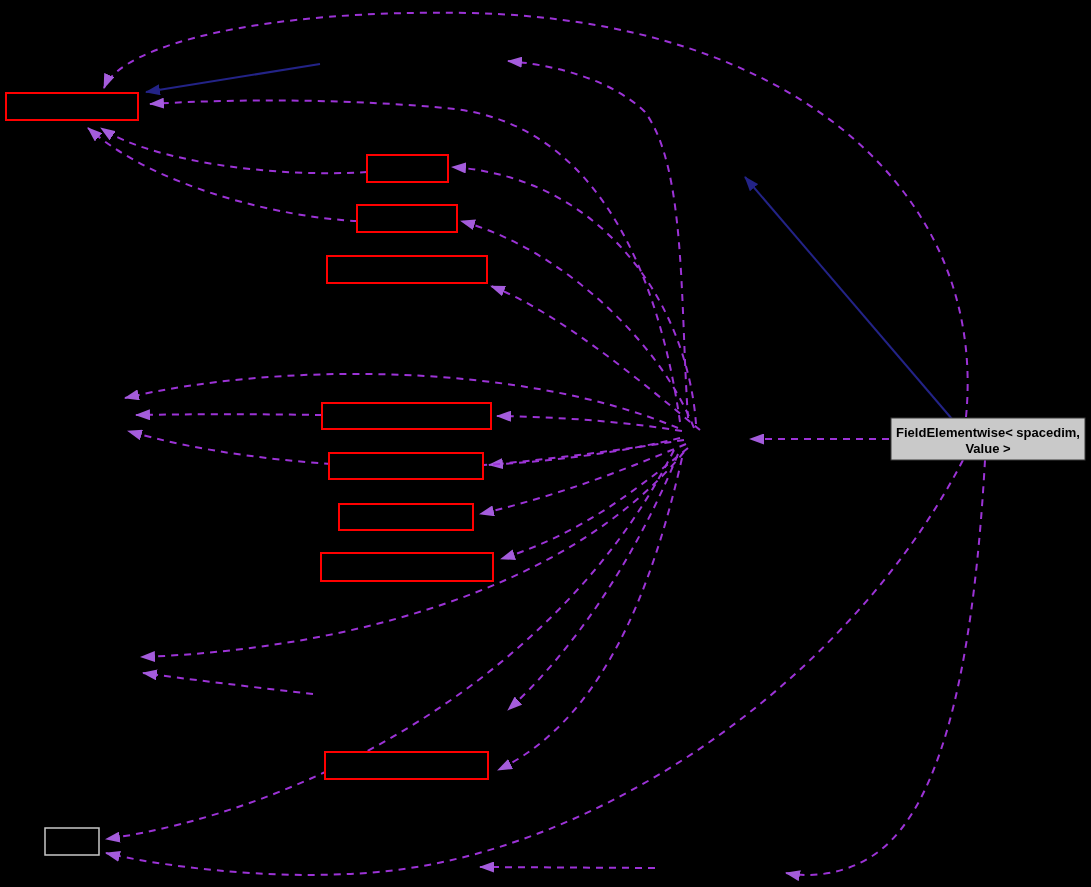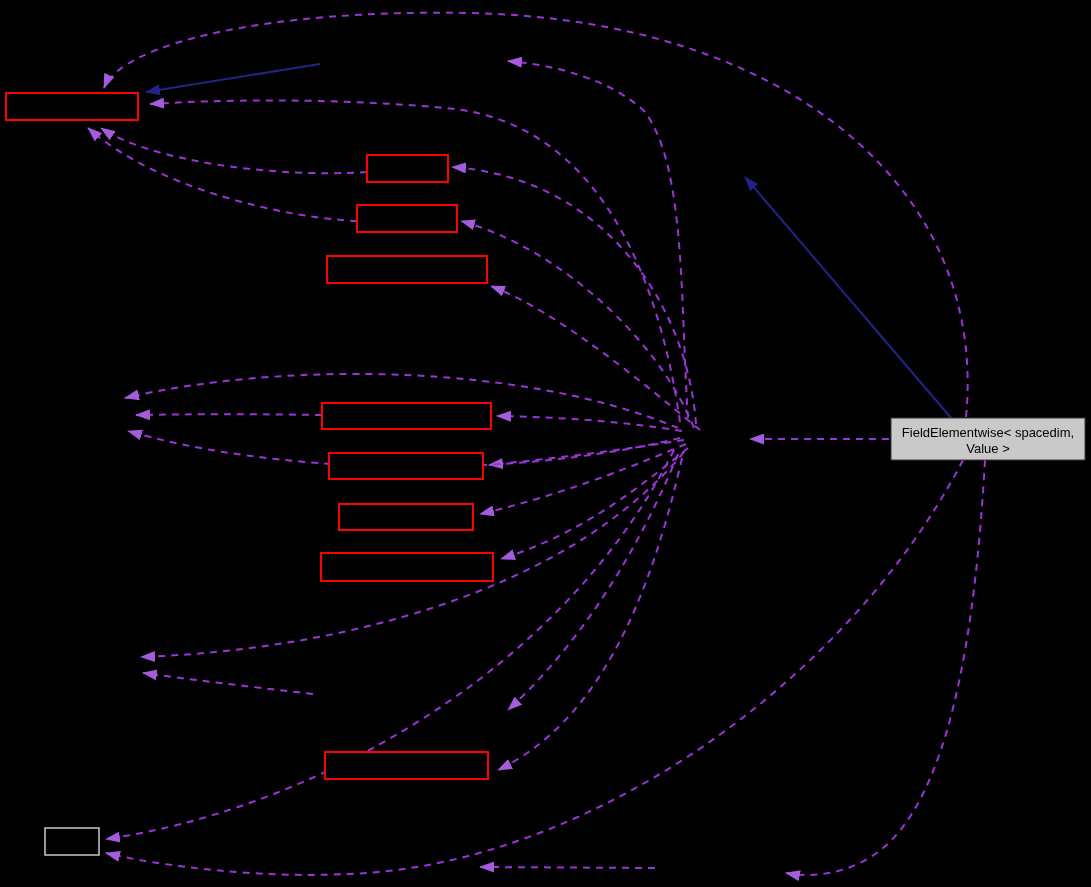--- a/index.html
+++ b/index.html
@@ -1,16 +1,16 @@
 <!DOCTYPE html>
 <html><head>
 <meta charset="utf-8">
 <style>
   html,body{margin:0;padding:0;background:#000;}
-  .stage{position:relative;width:1091px;height:887px;background:#000;overflow:hidden;}
+  .stage{position:relative;width:1091px;height:887px;background:#000;overflow:hidden;font-weight:bold;}
   svg{display:block;}
   .node-label{font-family:"Liberation Sans","DejaVu Sans",sans-serif;font-size:13px;}
 </style>
 </head>
 <body>
 
 <div class="stage">
 <svg width="1091" height="887" viewBox="0 0 1091 887">
   <defs>
     <marker id="arrow-usage" markerUnits="userSpaceOnUse" markerWidth="15" markerHeight="11" viewBox="0 0 15 11" refX="14" refY="5.5" orient="auto">

